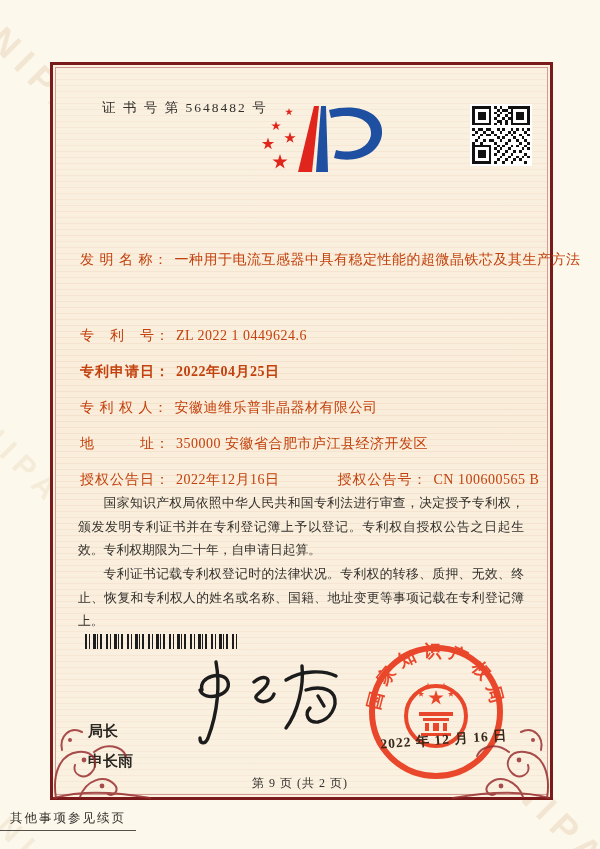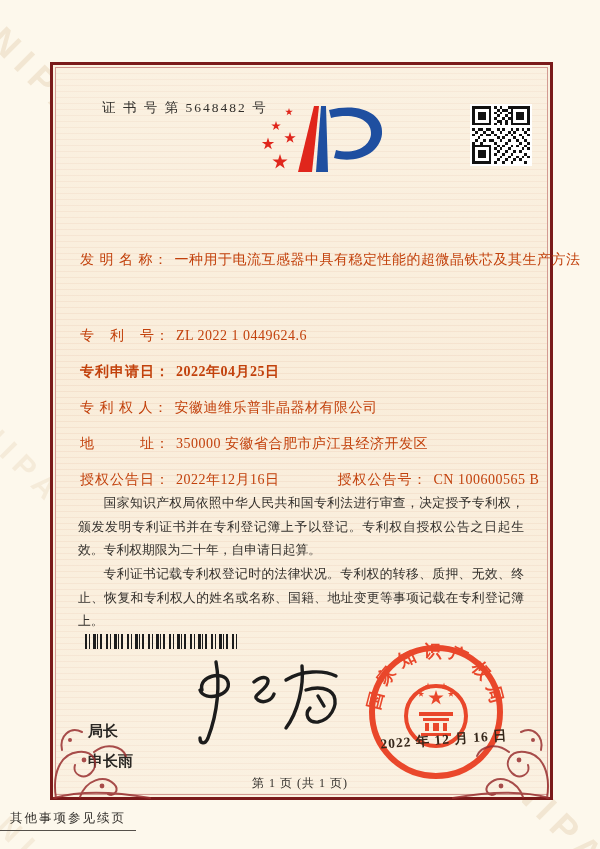--- a/index.html
+++ b/index.html
@@ -224,18 +224,18 @@
       <path d="M30,103 C36,86 54,80 64,90 C70,96 64,103 58,100"></path>
       <path d="M12,56 C9,42 20,32 32,38"></path>
       <path d="M44,58 C56,48 72,52 76,62"></path>
       <path d="M4,104 C32,96 66,98 100,104"></path>
       <circle cx="34" cy="66" r="2.4" fill="#993030" stroke="none"></circle>
       <circle cx="52" cy="92" r="2.4" fill="#993030" stroke="none"></circle>
       <circle cx="20" cy="46" r="2" fill="#993030" stroke="none"></circle>
     </g>
   </svg>
 
-  <div class="page-info">第 1 页 (共 1 页)</div>
+  <div class="page-info">第 9 页 (共 2 页)</div>
   <div class="footer-note">
     <span>其他事项参见续页</span>
   </div>
 
 </div>
 
 </body></html>

